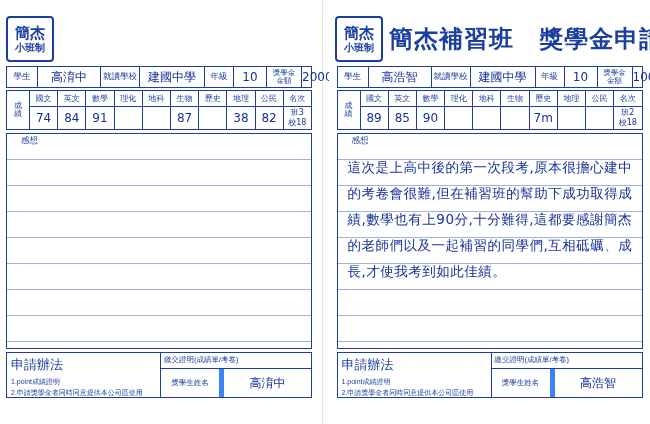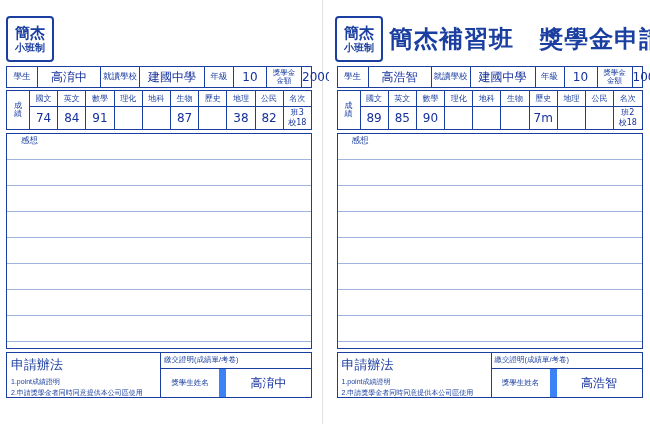--- a/index.html
+++ b/index.html
@@ -158,21 +158,21 @@
     border-bottom:1px solid #1b3fa0;
     font-size:7.5px;color:#1b3fa0;
     padding:2px 3px;
     height:16px;box-sizing:border-box;
   }
   .f-right .r-bot{
     display:flex;flex:1 1 auto;
   }
   .f-right .r-bot .cap{
     flex:0 0 58px;
-    border-right:7px solid #3b82f6;
+    border-right:5px solid #3b82f6;
     font-size:7.5px;color:#1b3fa0;
     display:flex;align-items:center;justify-content:center;
   }
   .f-right .r-bot .sign{
     flex:1 1 auto;
     display:flex;align-items:center;justify-content:center;
     font-family:"DejaVu Sans", sans-serif;
     color:#15309c;font-size:12px;
   }
   .divider{
@@ -317,20 +317,21 @@
         <td><span class="score-val"></span></td>
         <td><span class="score-val"></span></td>
         <td><span class="score-val small" style="white-space:pre-line">班2
 校18</span></td>
       </tr>
     </tbody>
       </table>
 
     <div class="comment">
       <span class="comment-label">感想</span>
+      <div class="comment-text">這次是上高中後的第一次段考,原本很擔心建中的考卷會很難,但在補習班的幫助下成功取得成績,數學也有上90分,十分難得,這都要感謝簡杰的老師們以及一起補習的同學們,互相砥礪、成長,才使我考到如此佳績。</div>
     </div>
 
     <div class="footer">
       <div class="f-left">
         <div class="ttl">申請辦法</div>
         <div class="li">1.point成績證明</div>
         <div class="li">2.申請獎學金者同時同意提供本公司區使用</div>
       </div>
       <div class="f-right">
         <div class="r-top">繳交證明(成績單/考卷)</div>

